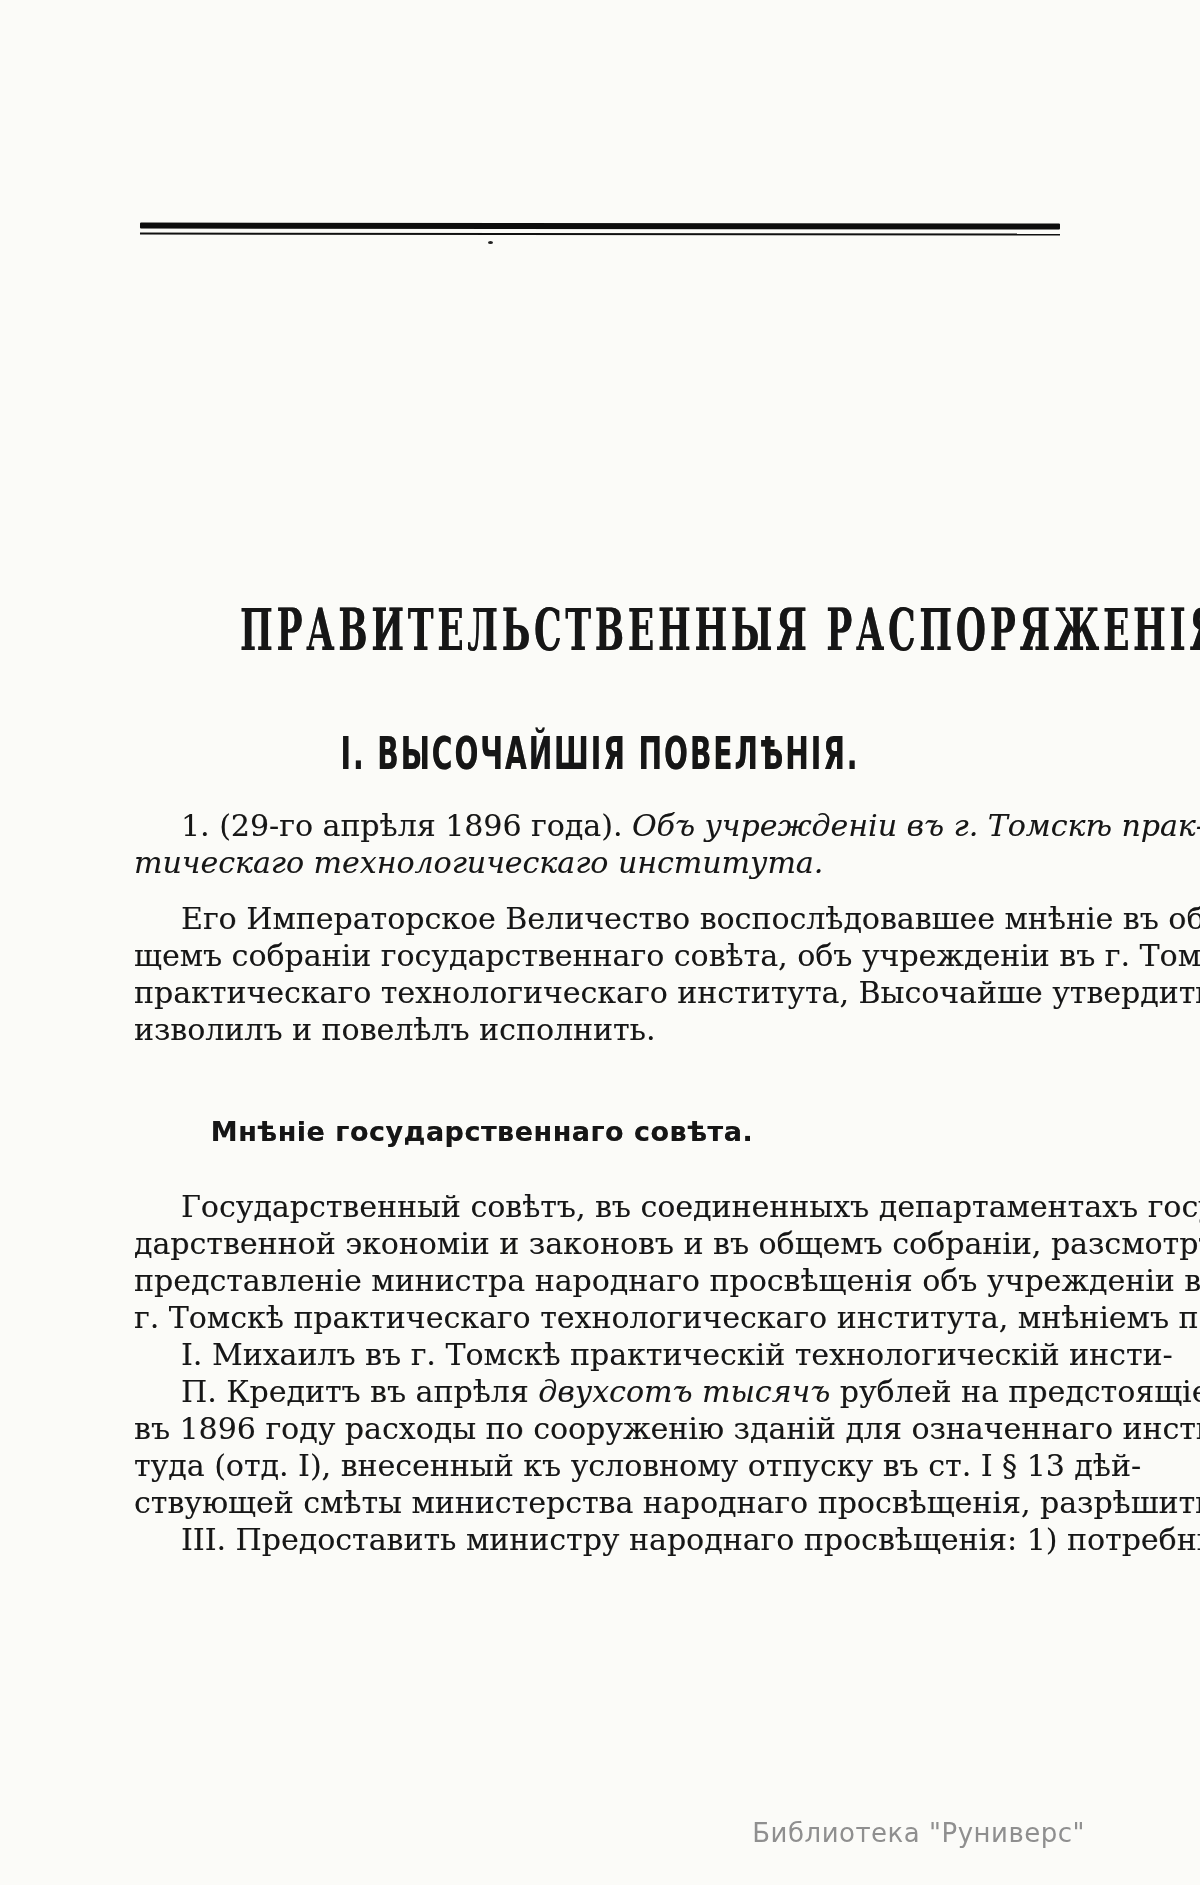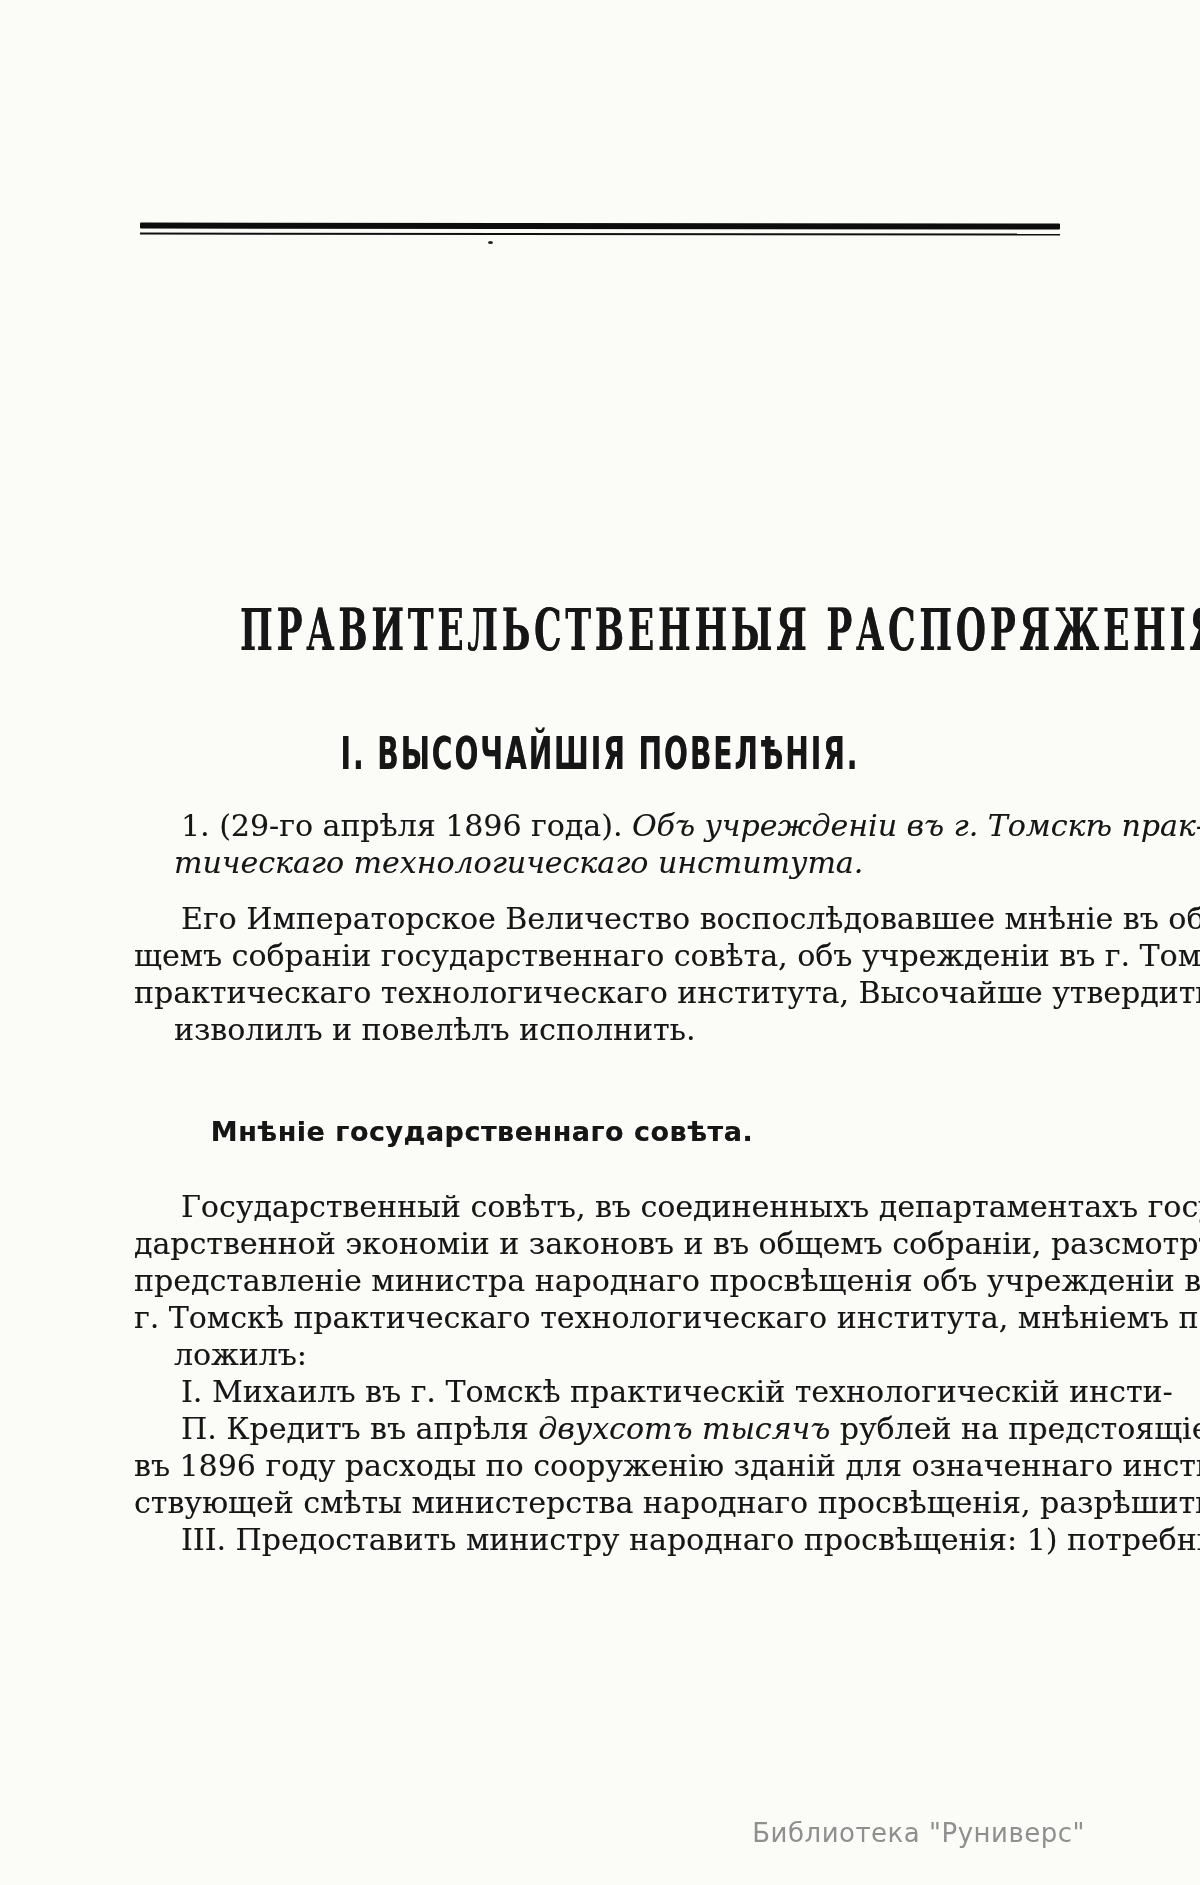--- a/index.html
+++ b/index.html
@@ -59,21 +59,21 @@
   #block-decree{top:900px;}
   #block-opinion{top:1188px;}
   .ln{
     height:37px;line-height:37px;
     font-size:30px;
     text-align:justify;
     text-align-last:justify;
     white-space:nowrap;
     text-shadow:.3px .3px 0 rgba(15,15,15,.35);
   }
-  .ln.e{text-align-last:left;margin-left:40px;}
+  .ln.e{text-align-last:left;}
   .ln.ind{text-indent:47px;}
   .ln i{font-style:italic;}
   
   .watermark{
     position:absolute;right:115px;top:1818px;
     font-family:"DejaVu Sans", sans-serif;
     font-size:26px;line-height:30px;
     color:#8f8f8f;
     letter-spacing:.5px;
   }
@@ -105,26 +105,26 @@
     <div class="ln e">изволилъ и повелѣлъ исполнить.</div>
   </div>
 
   <h3 class="sub-heading">Мнѣніе государственнаго совѣта.</h3>
 
   <div class="tblock" id="block-opinion">
     <div class="ln ind">Государственный совѣтъ, въ соединенныхъ департаментахъ госу-</div>
     <div class="ln">дарственной экономіи и законовъ и въ общемъ собраніи, разсмотрѣвъ</div>
     <div class="ln">представленіе министра народнаго просвѣщенія объ учрежденіи въ</div>
     <div class="ln">г. Томскѣ практическаго технологическаго института, мнѣніемъ по-</div>
-    <div class="ln e">ложилъ:</div>
 
     <div class="ln ind">I. Михаилъ въ г. Томскѣ практическій технологическій инсти-</div>
 
     <div class="ln ind"><span>П. Кредитъ въ апрѣля </span><i>двухсотъ тысячъ</i><span> рублей на предстоящіе</span></div>
     <div class="ln">въ 1896 году расходы по сооруженію зданій для означеннаго инсти-</div>
+    <div class="ln">туда (отд. I), внесенный къ условному отпуску въ ст. I § 13 дѣй-</div>
     <div class="ln">ствующей смѣты министерства народнаго просвѣщенія, разрѣшить</div>
 
     <div class="ln ind">III. Предоставить министру народнаго просвѣщенія: 1) потребныя,</div>
   </div>
 
   <div class="watermark">Библиотека "Руниверс"</div>
 
 </div>
 
 </body></html>

